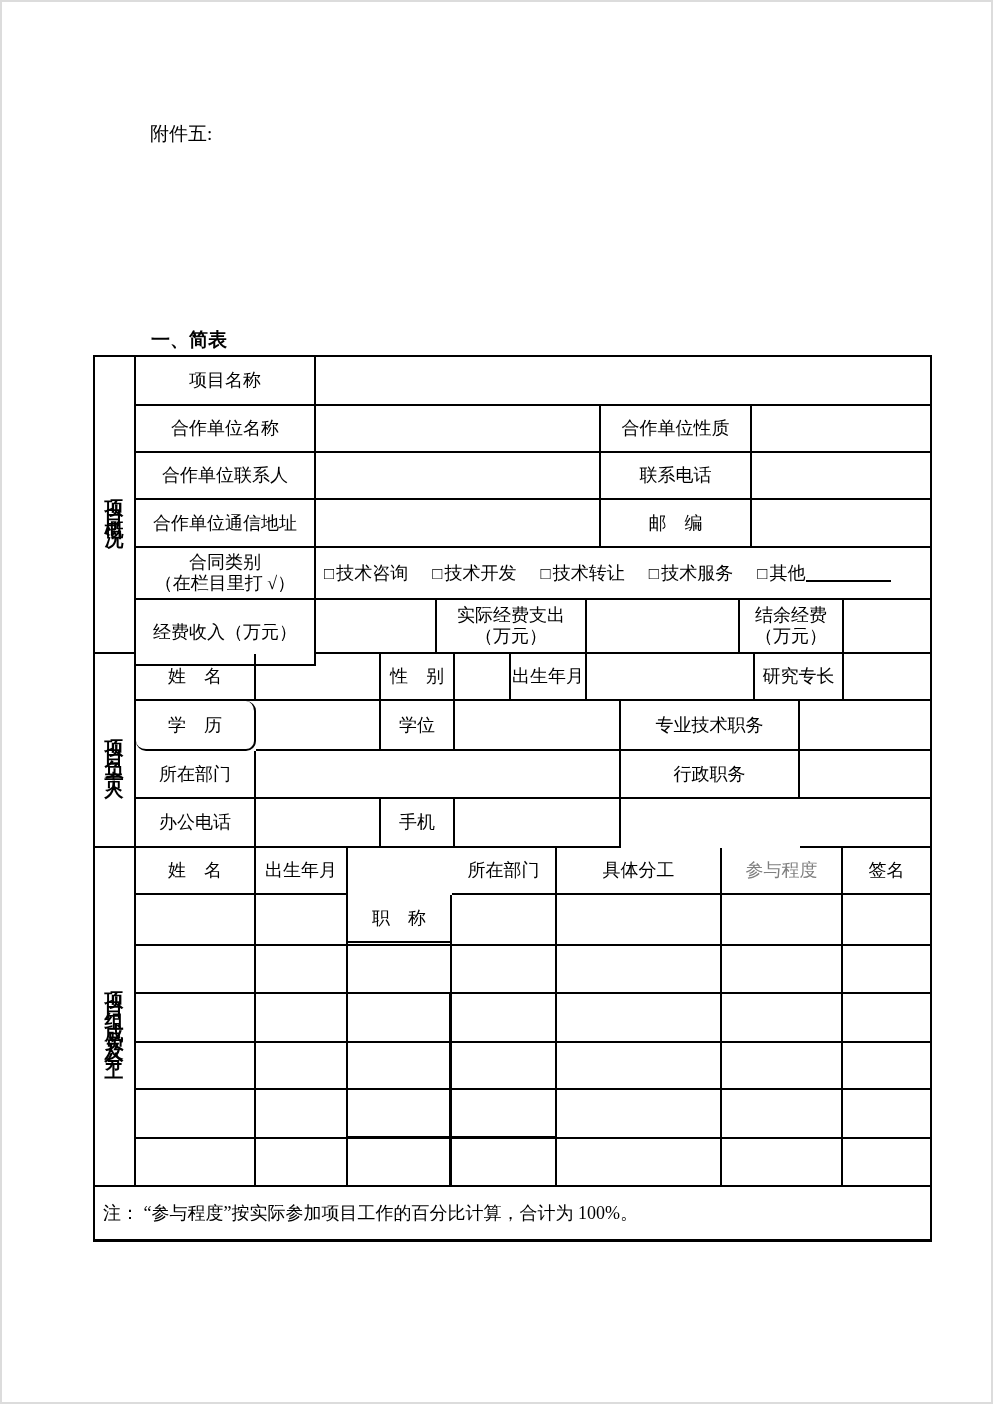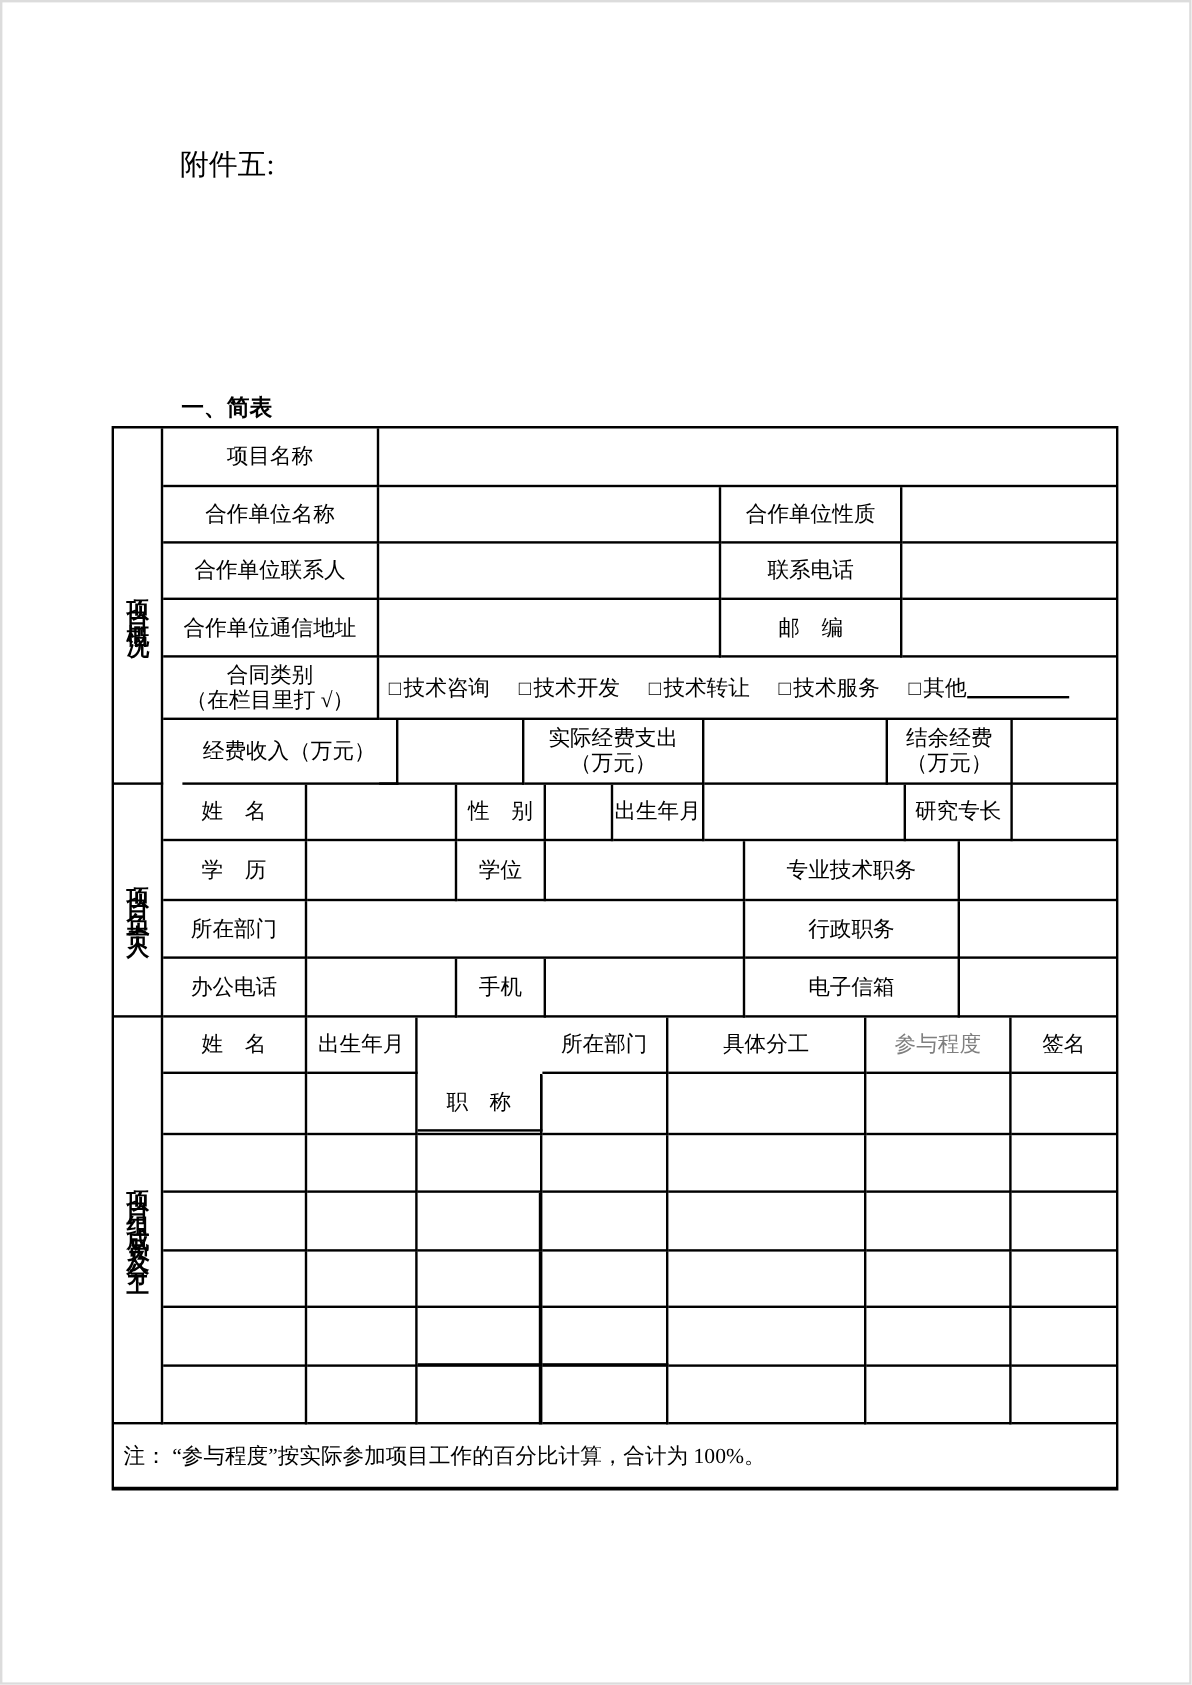--- a/index.html
+++ b/index.html
@@ -10,21 +10,21 @@
     background: #ffffff;
     border: 2px solid #dcdcdc;
     box-sizing: border-box;
     font-family: "Liberation Serif", "DejaVu Serif", serif;
     color: #000;
     overflow: hidden;
   }
   .attachment {
     position: absolute;
     left: 148px; top: 119px;
-    font-size: 24px;
+    font-size: 19px;
   }
   .titles {
     position: absolute;
     left: 148px; top: 180px;
     width: 732px;
     text-align: center;
     font-weight: bold;
     font-size: 28px;
     line-height: 34px;
   }
@@ -167,21 +167,21 @@
           <span class="cbx">□</span>
           <span>技术服务</span>
         </span>
       <span class="opt">
           <span class="cbx">□</span>
           <span>其他</span>
           <span class="fill-line"></span>
         </span>
     </div>
 
-    <div class="cell" style="left:57px;top:243px;width:180px;height:54px;">经费收入（万元）</div>
+    <div class="cell" style="left:41px;top:243px;width:180px;height:66px;">经费收入（万元）</div>
     <div class="cell" style="left:221px;top:243px;width:121px;height:54px;"></div>
     <div class="cell two-line" style="left:342px;top:243px;width:150px;height:54px;">
       <div>实际经费支出</div>
       <div>（万元）</div>
     </div>
     <div class="cell" style="left:492px;top:243px;width:153px;height:54px;"></div>
     <div class="cell two-line" style="left:645px;top:243px;width:104px;height:54px;">
       <div>结余经费</div>
       <div>（万元）</div>
     </div>
@@ -189,37 +189,36 @@
 
     <div class="cell" style="left:41px;top:297px;width:120px;height:47px;">姓　名</div>
     <div class="cell" style="left:161px;top:297px;width:125px;height:47px;"></div>
     <div class="cell" style="left:286px;top:297px;width:74px;height:47px;">性　别</div>
     <div class="cell" style="left:360px;top:297px;width:56px;height:47px;"></div>
     <div class="cell" style="left:416px;top:297px;width:76px;height:47px;">出生年月</div>
     <div class="cell" style="left:492px;top:297px;width:168px;height:47px;"></div>
     <div class="cell" style="left:660px;top:297px;width:89px;height:47px;">研究专长</div>
     <div class="cell nr" style="left:749px;top:297px;width:86px;height:47px;"></div>
 
-    <div class="cell" style="left:41px;top:344px;width:120px;height:50px;">学　历</div>
+    <div class="cell" style="left:41px;top:344px;width:120px;height:50px;border-radius:10px;">学　历</div>
     <div class="cell" style="left:161px;top:344px;width:125px;height:50px;"></div>
     <div class="cell" style="left:286px;top:344px;width:74px;height:50px;">学位</div>
     <div class="cell" style="left:360px;top:344px;width:166px;height:50px;"></div>
     <div class="cell" style="left:526px;top:344px;width:179px;height:50px;">专业技术职务</div>
     <div class="cell nr" style="left:705px;top:344px;width:130px;height:50px;"></div>
 
     <div class="cell" style="left:41px;top:394px;width:120px;height:48px;">所在部门</div>
     <div class="cell" style="left:161px;top:394px;width:365px;height:48px;"></div>
     <div class="cell" style="left:526px;top:394px;width:179px;height:48px;">行政职务</div>
     <div class="cell nr" style="left:705px;top:394px;width:130px;height:48px;"></div>
 
     <div class="cell" style="left:41px;top:442px;width:120px;height:49px;">办公电话</div>
     <div class="cell" style="left:161px;top:442px;width:125px;height:49px;"></div>
     <div class="cell" style="left:286px;top:442px;width:74px;height:49px;">手机</div>
     <div class="cell" style="left:360px;top:442px;width:166px;height:49px;"></div>
-    <div class="cell" style="left:526px;top:442px;width:179px;height:49px;">电子信箱</div>
     <div class="cell nr" style="left:705px;top:442px;width:130px;height:49px;"></div>
 
     <div class="cell" style="left:41px;top:491px;width:120px;height:47px;">姓　名</div>
     <div class="cell" style="left:161px;top:491px;width:92px;height:47px;">出生年月</div>
     <div class="cell" style="left:253px;top:491px;width:104px;height:47px;margin-top:48px;">职　称</div>
     <div class="cell" style="left:357px;top:491px;width:105px;height:47px;">所在部门</div>
     <div class="cell" style="left:462px;top:491px;width:165px;height:47px;">具体分工</div>
     <div class="cell gray" style="left:627px;top:491px;width:121px;height:47px;">参与程度</div>
     <div class="cell nr" style="left:748px;top:491px;width:87px;height:47px;">签名</div>
 

